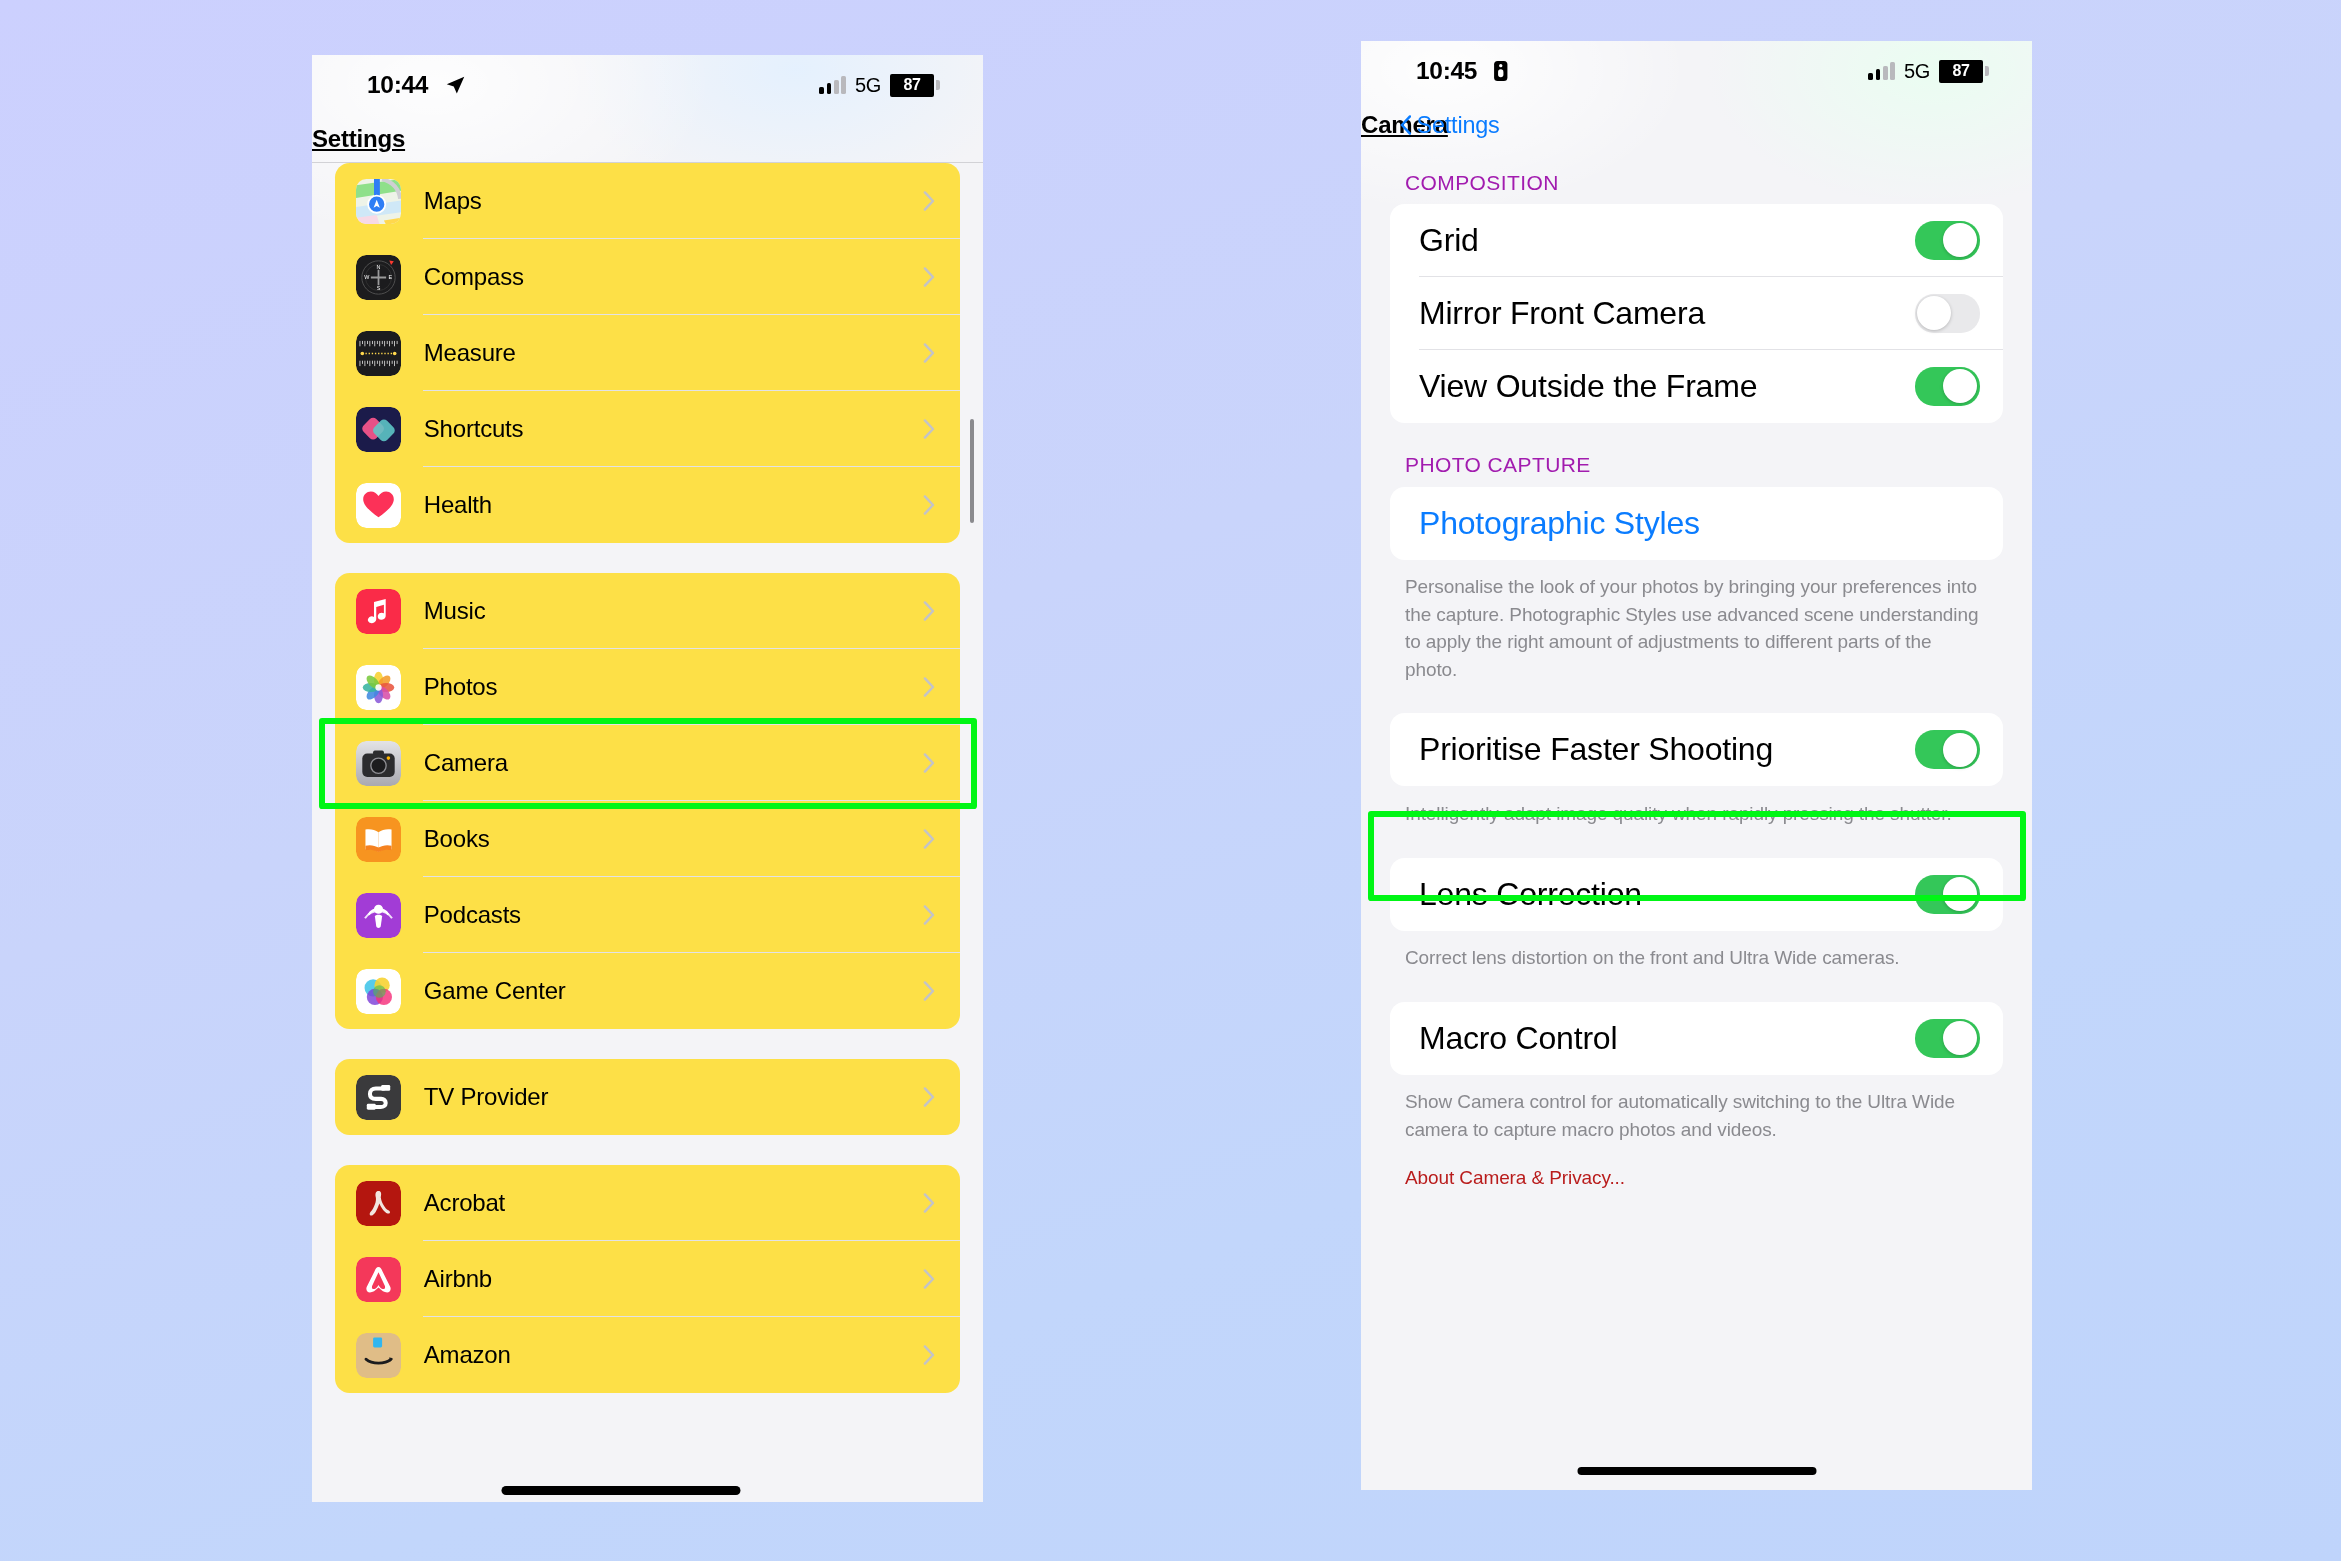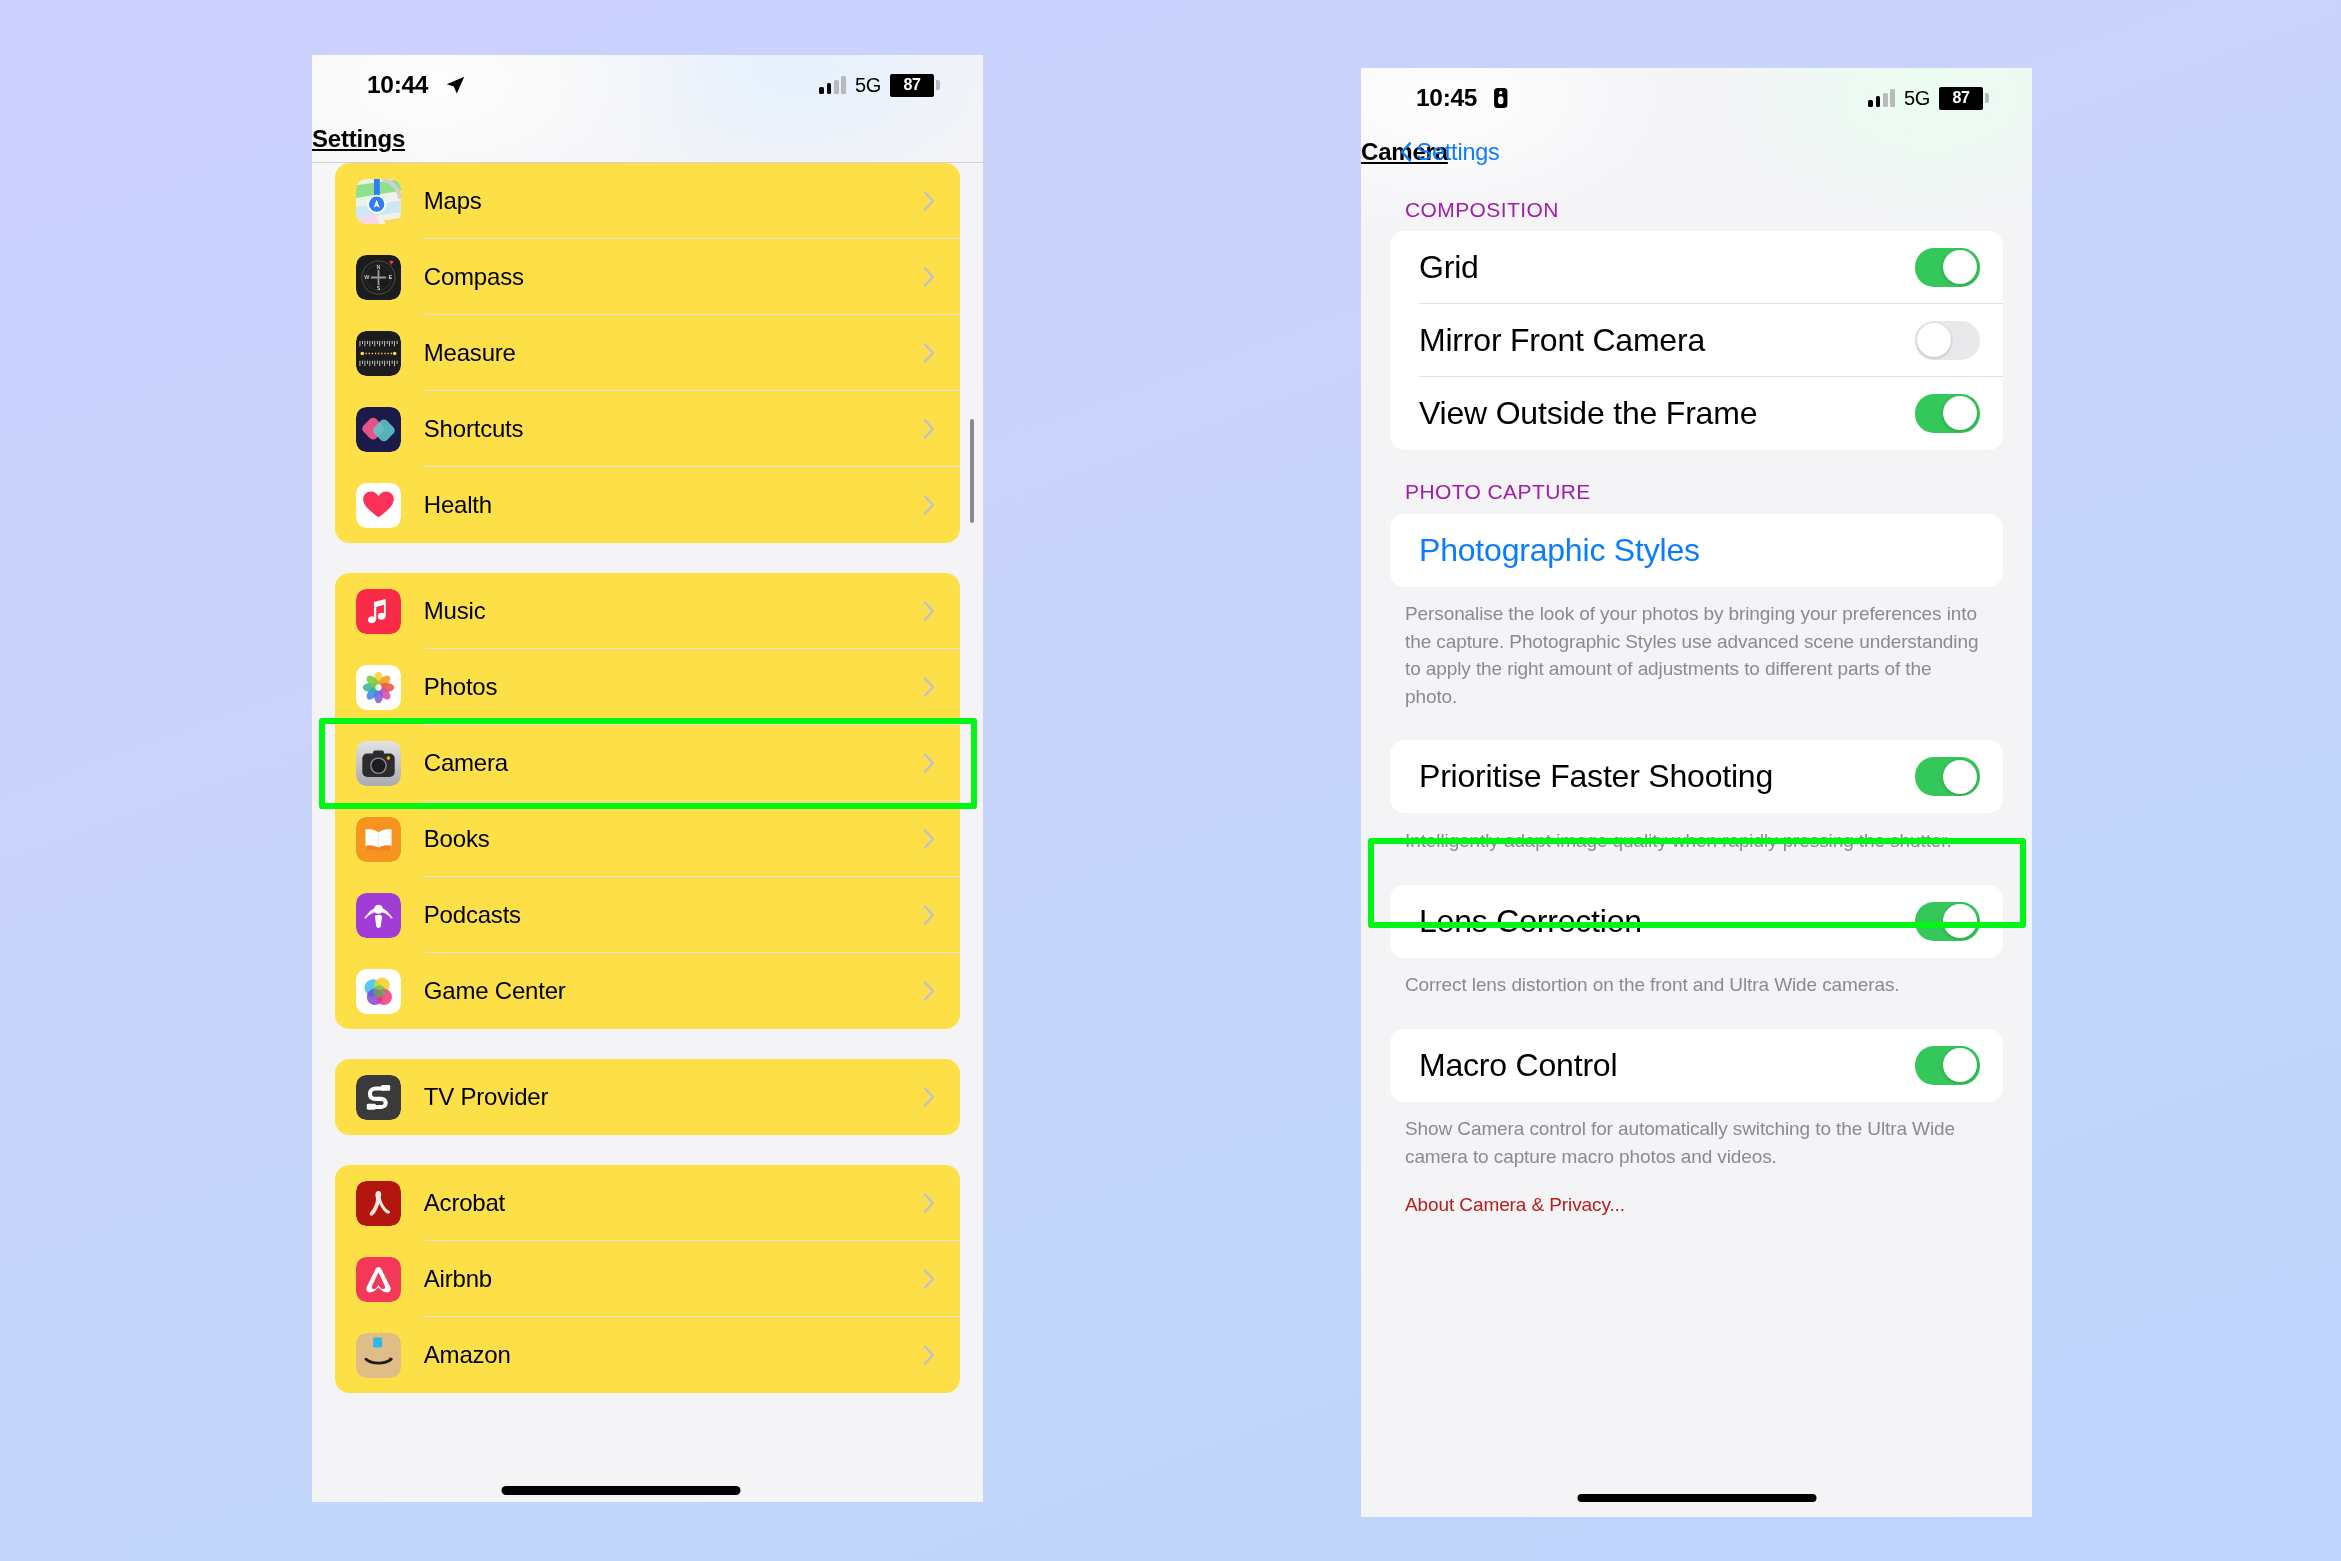--- a/index.html
+++ b/index.html
@@ -16,21 +16,21 @@
     position: relative;
   }
 
   
   .phone {
     position: absolute;
     background: #f4f4f7;
     overflow: hidden;
   }
   #phone-left  { left: 312px;  top: 55px; width: 671px; height: 1447px; }
-  #phone-right { left: 1361px; top: 68px; width: 671px; height: 1449px; }
+  #phone-right { left: 1361px; top: 41px; width: 671px; height: 1449px; }
 
   
   .screen-tint {
     position: absolute; inset: 0;
     pointer-events: none;
   }
   #phone-left .screen-tint {
     background: radial-gradient(468px 260px at 18% 2%, rgba(255,255,255,.85), rgba(255,255,255,0) 60%),
                 radial-gradient(364px 219px at 72% 1%, rgba(226,240,255,.85), rgba(255,255,255,0) 62%);
   }

